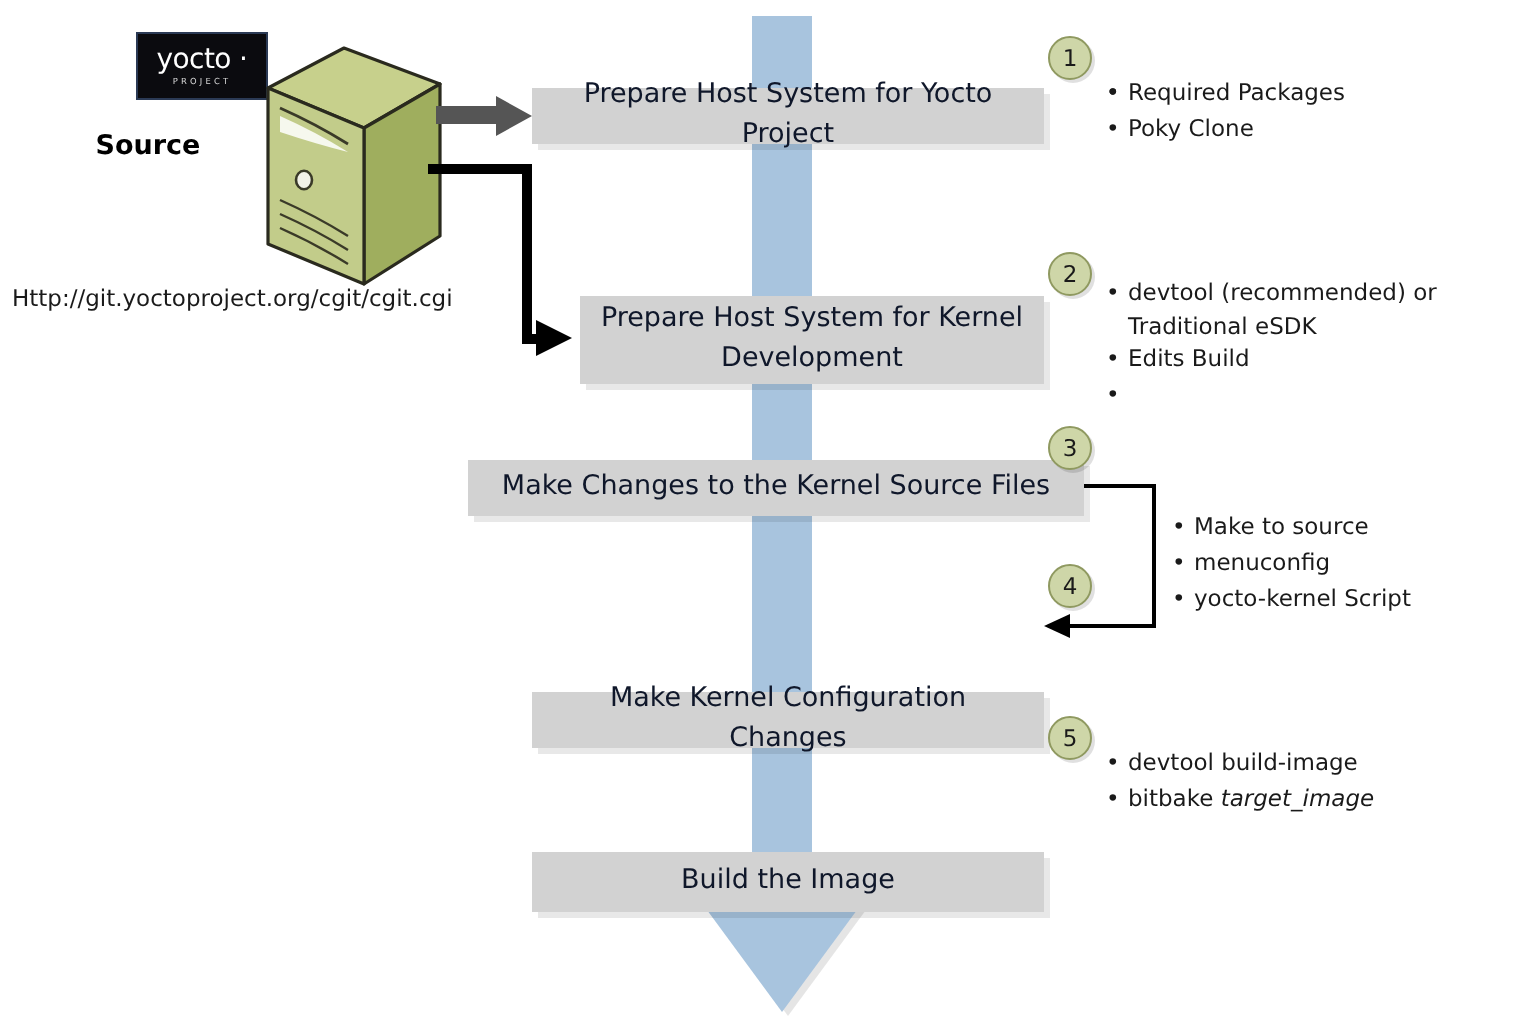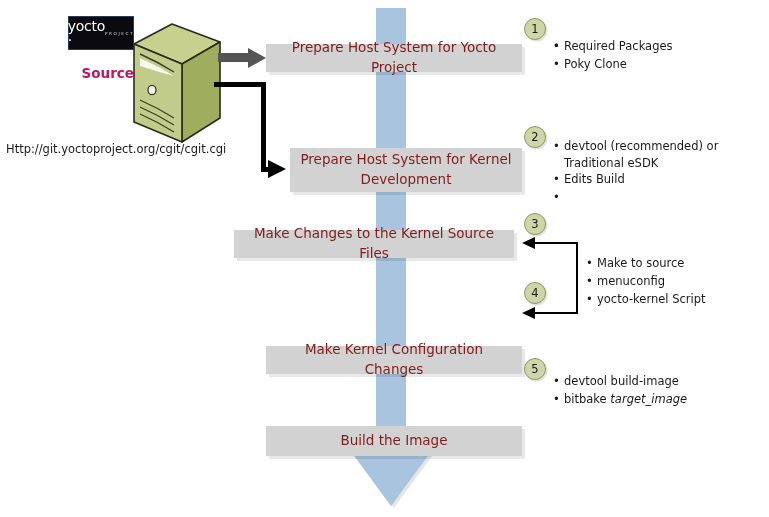--- a/index.html
+++ b/index.html
@@ -54,21 +54,21 @@
     position: absolute;
     left: 68px;
     top: 16px;
     width: 66px;
     height: 34px;
     background: #0b0b0f;
     border: 1px solid #2b3a55;
     box-sizing: border-box;
     color: #ffffff;
     display: flex;
-    flex-direction: row;
+    flex-direction: column;
     align-items: center;
     justify-content: center;
     line-height: 1;
   }
   #yocto-logo .yl-main {
     font-size: 14px;
     letter-spacing: -0.3px;
     font-weight: 400;
   }
   #yocto-logo .yl-sub {
@@ -77,24 +77,24 @@
     margin-top: 2px;
     color: #d8d8d8;
   }
 
   
   #source-label {
     position: absolute;
     left: 14px;
     top: 64px;
     width: 120px;
-    text-align: right;
+    text-align: center;
     font-size: 13.5px;
     font-weight: bold;
-    color: #be185d;
+    color: #000000;
     line-height: 1.45;
   }
   #repo-url {
     position: absolute;
     left: 6px;
     top: 142px;
     font-size: 11.5px;
     color: #1a1a1a;
     white-space: nowrap;
   }
@@ -105,34 +105,34 @@
     left: 128px;
     top: 22px;
     width: 96px;
     height: 122px;
   }
 
   
   .pbox {
     position: absolute;
     background: #d2d2d2;
-    color: #7f1d1d;
+    color: #0f172a;
     font-size: 13.5px;
     display: flex;
     align-items: center;
     justify-content: center;
     text-align: center;
     line-height: 1.45;
     box-shadow: 3px 3px 0 rgba(0,0,0,0.09);
     box-sizing: border-box;
     padding: 0 8px;
   }
   #box-1 { left: 266px; top: 44px;  width: 256px; height: 28px; }
   #box-2 { left: 290px; top: 148px; width: 232px; height: 44px; }
-  #box-3 { left: 234px; top: 230px; width: 280px; height: 28px; }
+  #box-3 { left: 234px; top: 230px; width: 308px; height: 28px; }
   #box-4 { left: 266px; top: 300px; width: 256px; height: 28px; margin-top: 46px; }
   #box-5 { left: 266px; top: 378px; width: 256px; height: 30px; margin-top: 48px; }
 
   
   #conn-a-shaft {
     position: absolute;
     left: 218px; top: 53px;
     width: 32px; height: 9px;
     background: #555555;
   }

